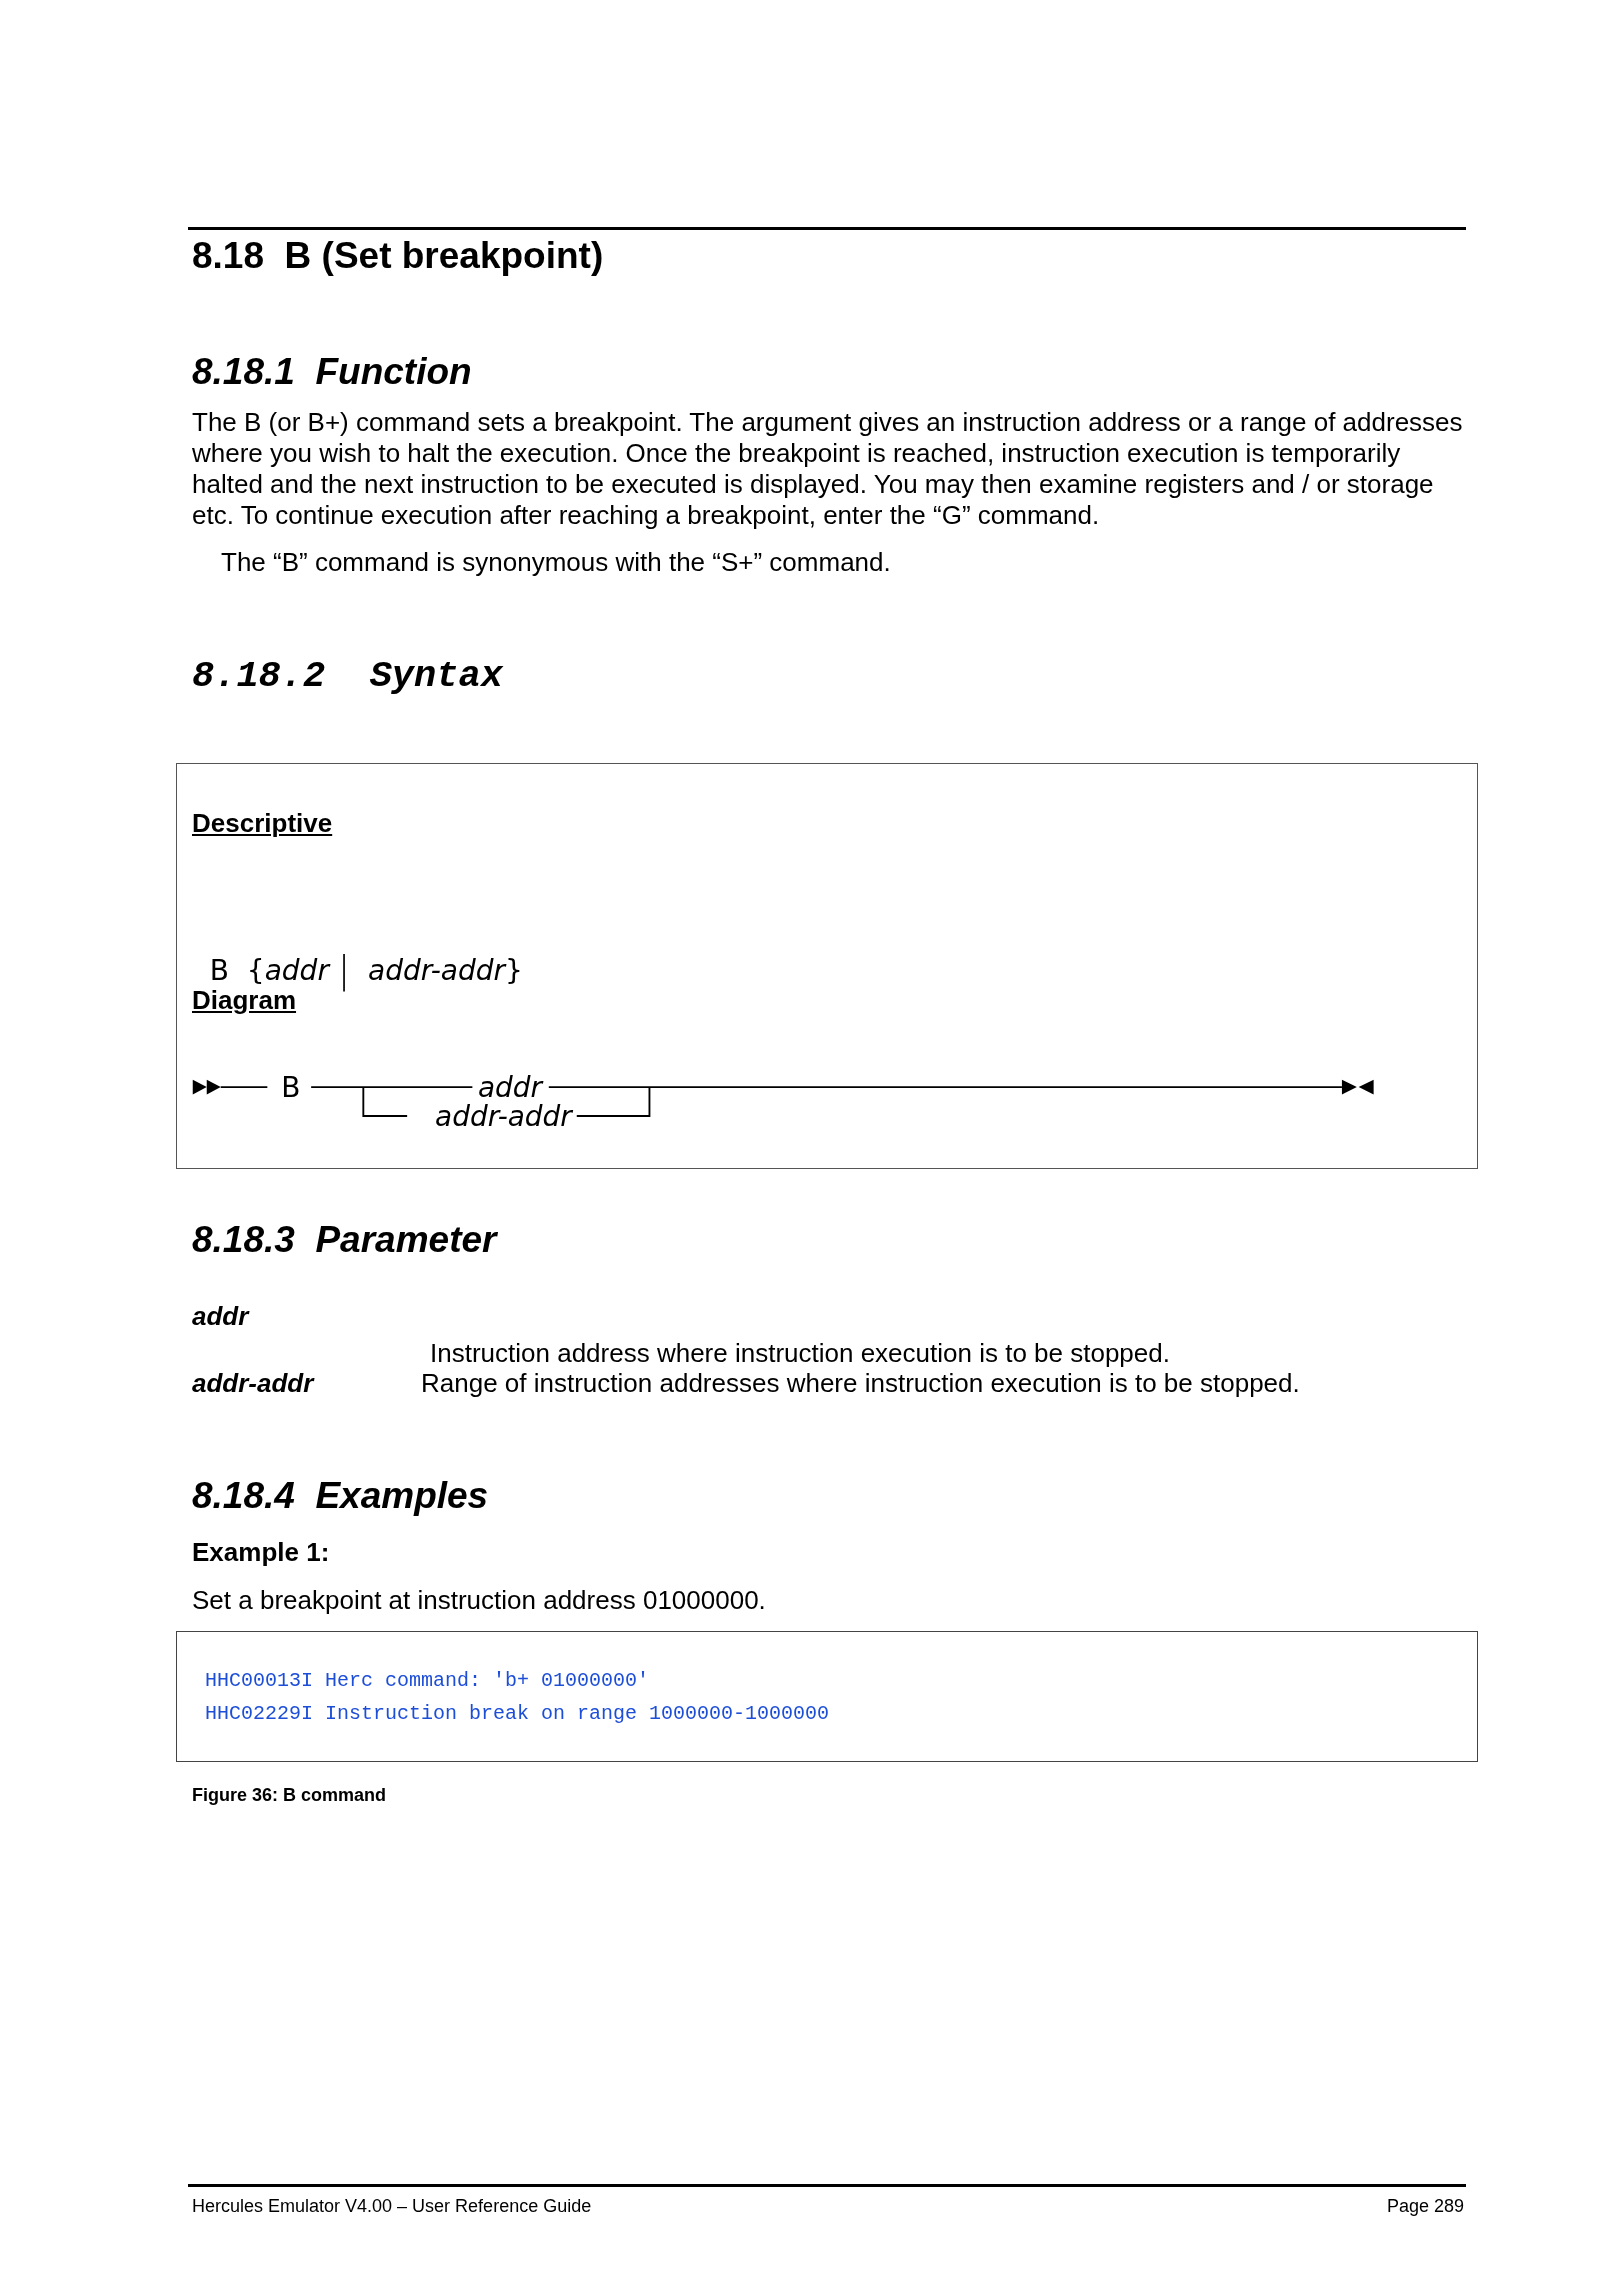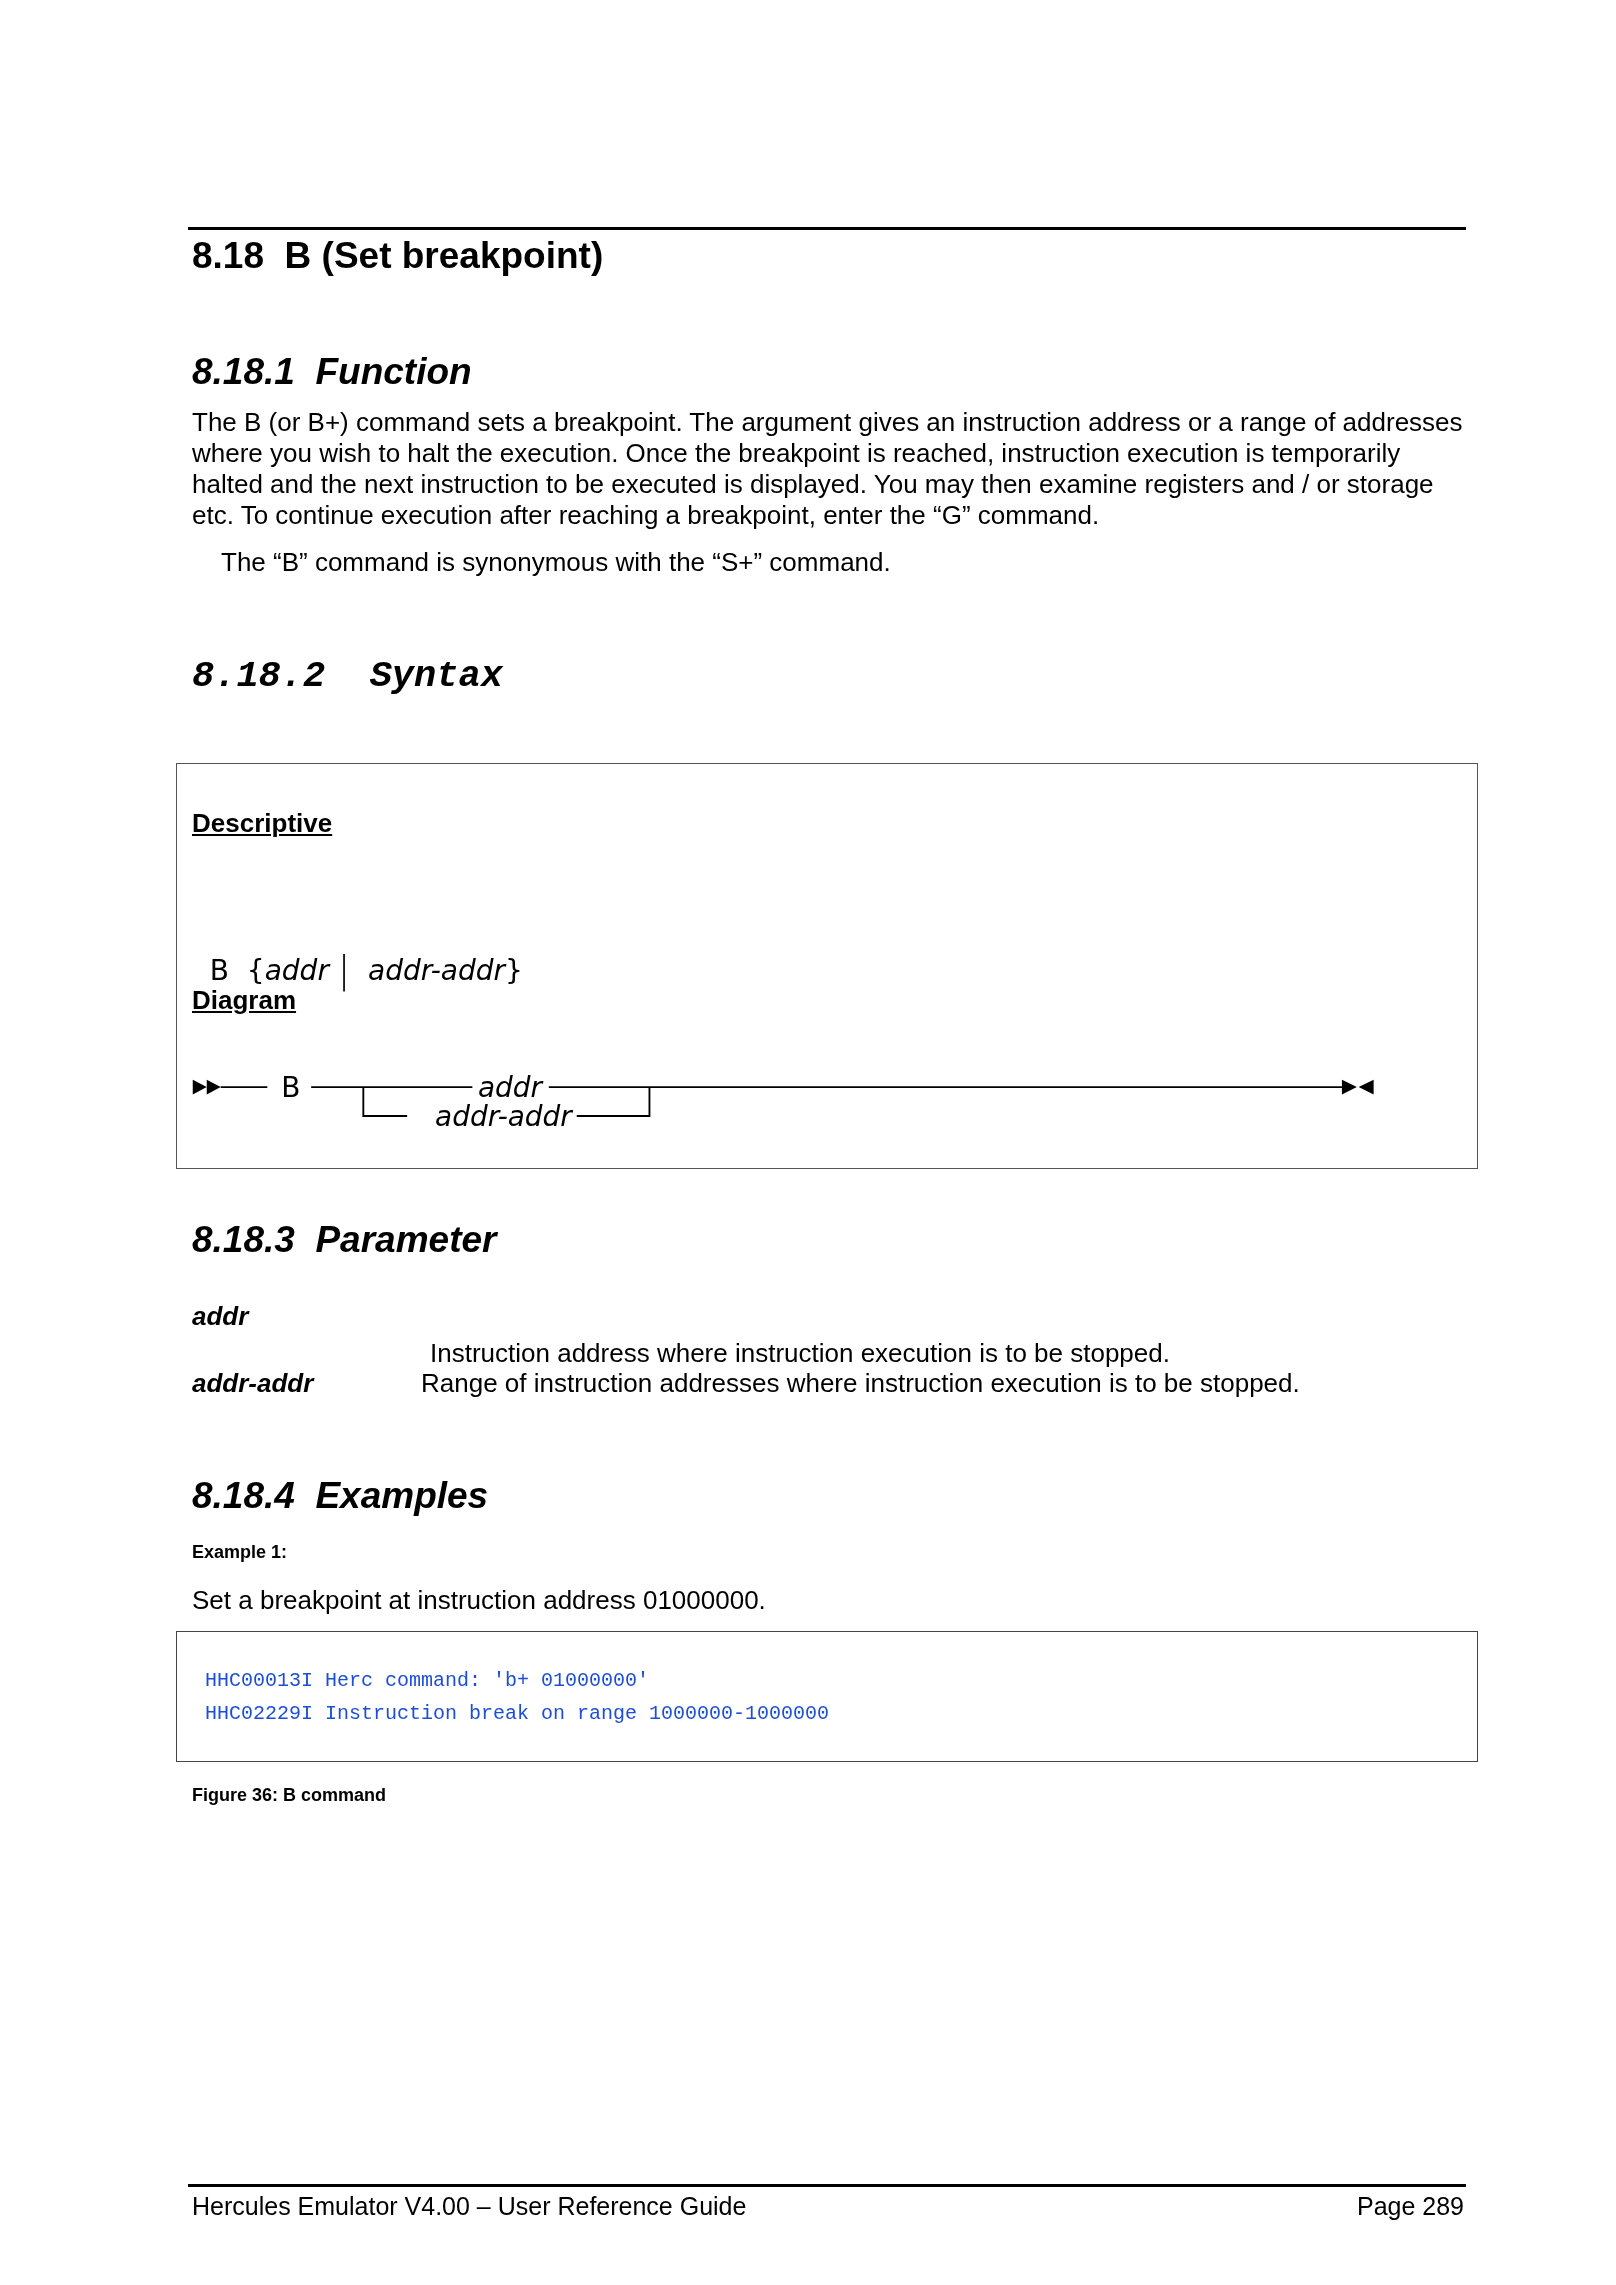--- a/index.html
+++ b/index.html
@@ -36,32 +36,32 @@
     .param-name {
       position: absolute; left: 192px;
       font-size: 26px; font-weight: bold; font-style: italic; line-height: 32px;
     }
     .param-desc {
       position: absolute; left: 421px;
       font-size: 26px; line-height: 32px;
     }
     .example-title {
       position: absolute; left: 192px;
-      font-size: 18px; font-weight: bold; line-height: 32px;
+      font-size: 26px; font-weight: bold; line-height: 32px;
     }
     .log {
       position: absolute; left: 205px;
       font-family: "Liberation Mono", monospace; font-size: 20px; color: #1d4ed8; line-height: 32px; white-space: pre;
     }
     .caption {
       position: absolute; left: 192px;
       font-size: 18px; font-weight: bold; line-height: 32px;
     }
     .footer {
-      position: absolute; top: 2193px; font-size: 25px; line-height: 26px; text-align: right;
+      position: absolute; top: 2193px; font-size: 18px; line-height: 26px; text-align: right;
     }
     svg.diagram { position: absolute; left: 176px; top: 1044px; }
     svg.diagram text { font-family: "DejaVu Sans", sans-serif; font-size: 30px; }
   </style>
 </head>
 <body>
 
 <div class="rule" style="left:188px; top:227px; width:1278px; height:2.8px;"></div>
 
 <div class="h1">8.18  B (Set breakpoint)</div>

